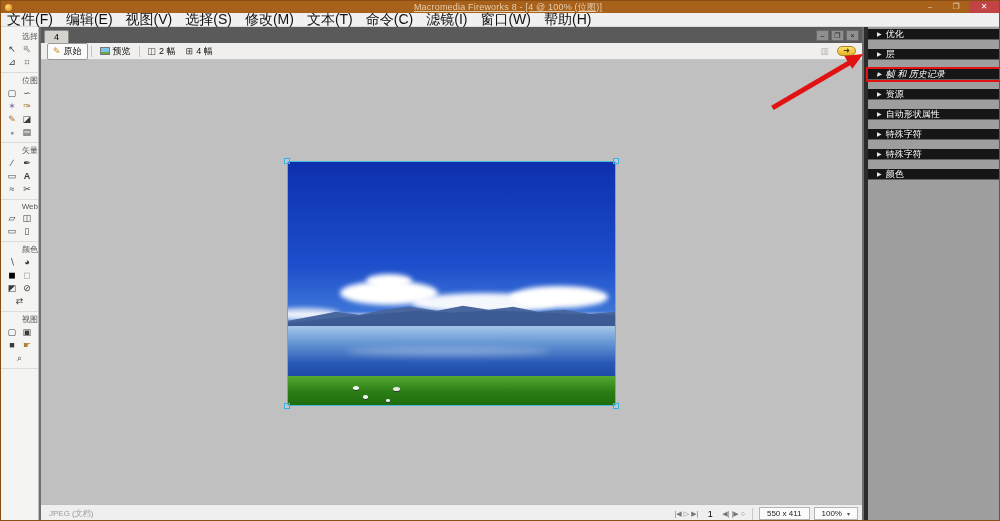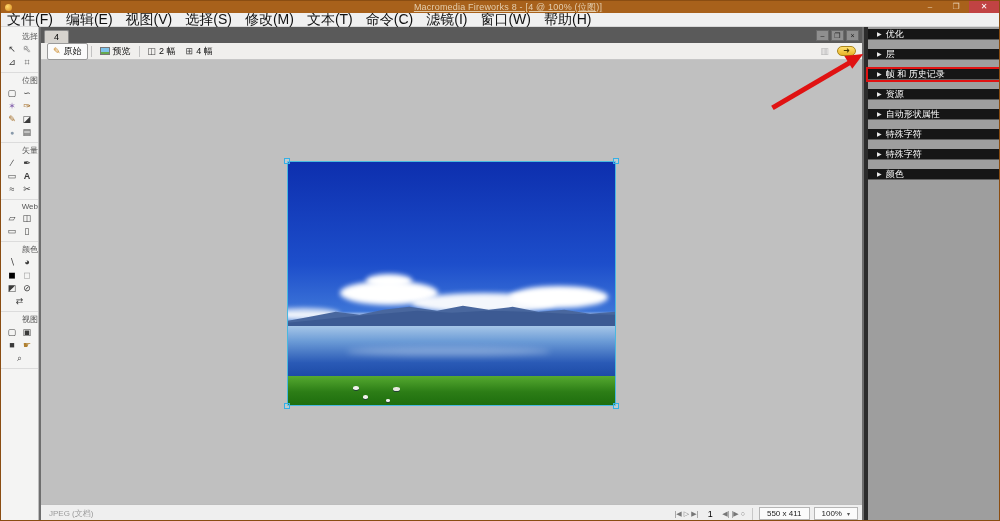--- a/index.html
+++ b/index.html
@@ -112,21 +112,21 @@
   .sb-vsep { width: 1px; height: 12px; background: #c8c8c8; margin: 0 2px; }
   .sb-box { background: #fbfbfb; border: 1px solid #b5b5b5; color: #222;
     font-size: 8px; padding: 1px 7px; display: flex; align-items: center; gap: 5px; }
   .sb-box .caret { font-size: 6px; color: #555; }
   
   .dock { width: 135px; background: #9e9e9e; border-left: 4px solid #2c2c2c; padding-top: 2px; }
   .panel-header { height: 11px; background: #161616; color: #fff; font-size: 9px;
     line-height: 11px; padding-left: 9px; margin-bottom: 9px; display: flex; align-items: center; gap: 4px;
     border-bottom: 1px solid #5f5f5f; }
   .panel-header .arrow { font-size: 6px; color: #e8e8e8; }
-  .panel-header.hl { outline: 2px solid #e01212; outline-offset: 0px; }
+  .panel-header.hl { outline: 2px solid #e01212; outline-offset: 0px; font-style: italic; }
   
   .annot { position: absolute; inset: 0; pointer-events: none; z-index: 60; }
 </style>
 </head>
 <body>
 
 <div class="app">
 
   <div class="titlebar">
     <div class="app-icon"></div>

